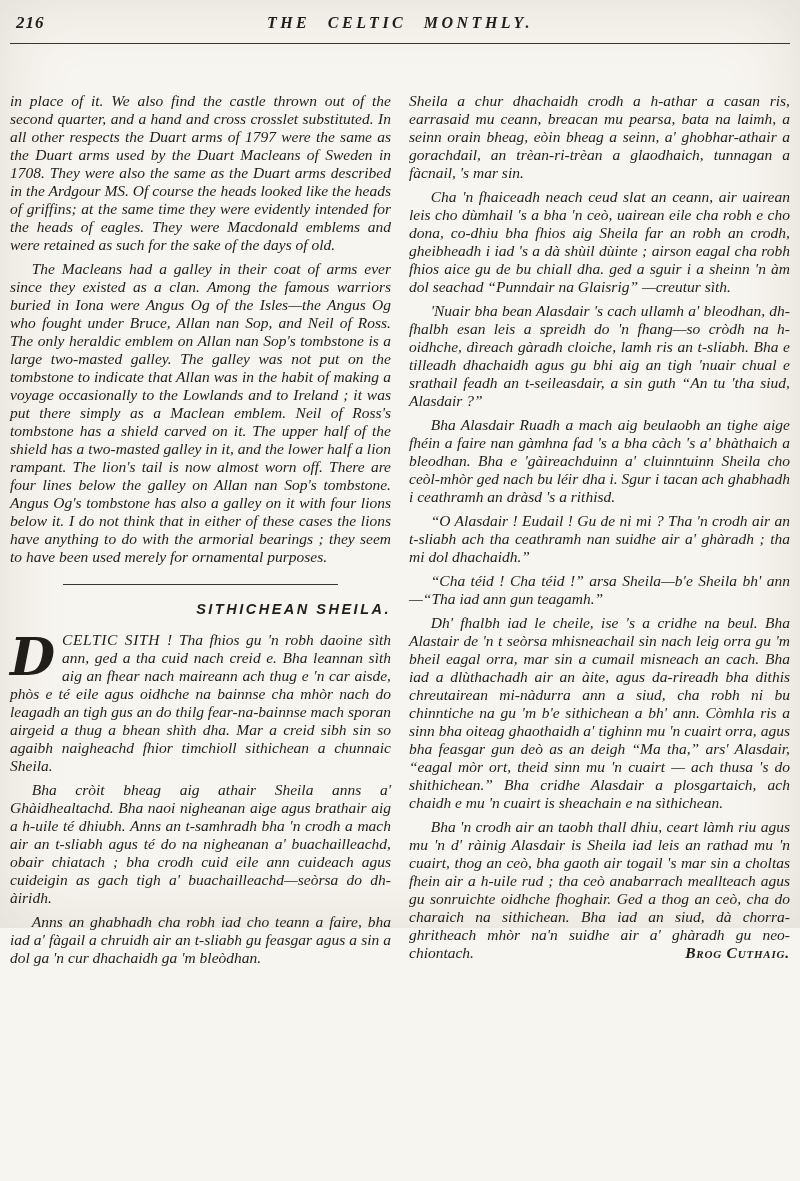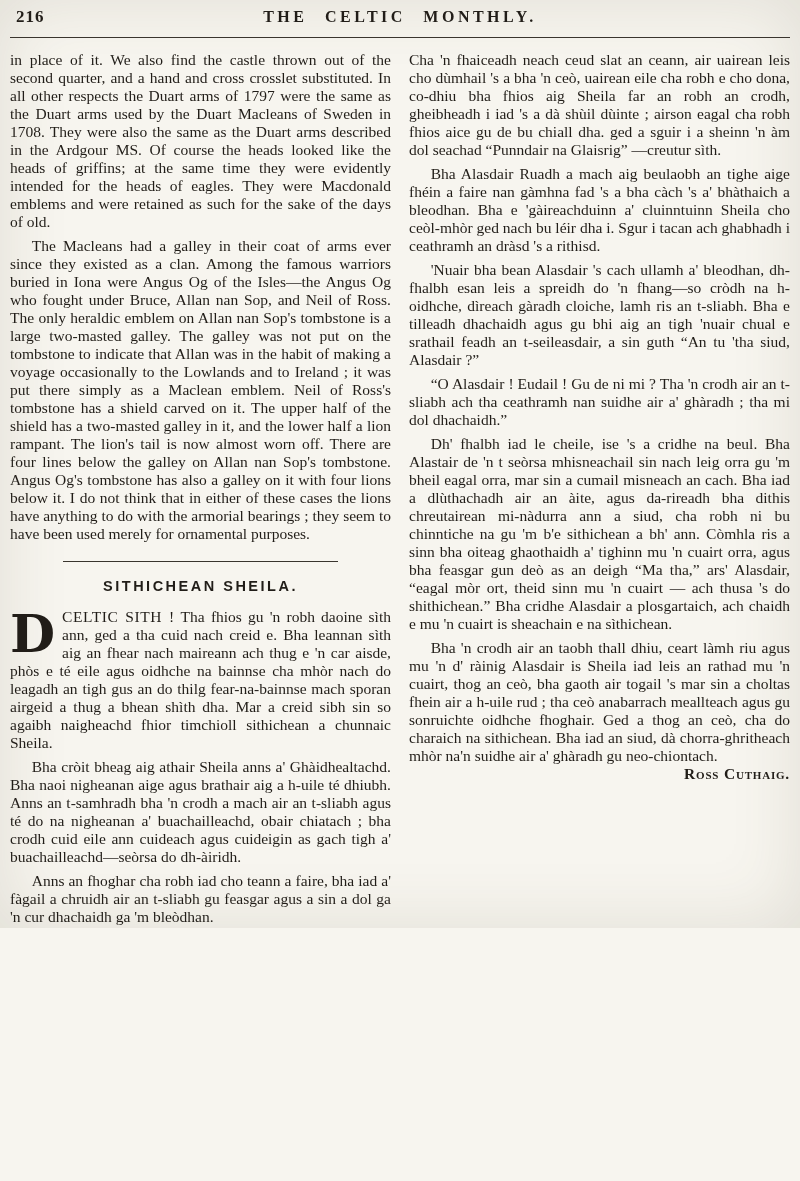--- a/index.html
+++ b/index.html
@@ -8,23 +8,24 @@
   body {
     width:800px; height:1181px;
     margin:0 auto;
     background:var(--paper);
     color:var(--ink);
     font-family:"Liberation Serif", serif;
     overflow:hidden;
   }
   .page {
     width:800px; height:928px;
-    padding:5px 10px 0;
+    padding:11px 10px 0;
     position:relative;
     box-shadow: inset 0 0 70px rgba(95,85,60,0.14);
+    font-style: italic;
   }
   .pagehead { position:relative; height:26px; }
   .pagenum {
     position:absolute; left:6px; top:2px;
     font-size:17px; font-weight:600; letter-spacing:1px;
   }
   .masthead {
     text-align:center;
     font-size:16px; font-weight:700;
     letter-spacing:3.5px; word-spacing:10px;
@@ -33,32 +34,33 @@
   .header-rule {
     border:none; border-top:1.5px solid var(--rule);
     margin:6px 0 13px;
   }
   .columns { display:flex; gap:18px; }
   .col {
     width:381px;
     text-align:justify;
     font-size:15.5px;
     line-height:18px;
+    margin-top:35px;
   }
   .para { text-indent:1.4em; margin-bottom:6px; }
   .flush-first .para:first-child { text-indent:0; }
   .section-rule {
     border:none; border-top:1px solid var(--rule);
     width:72%; margin:18px auto 15px;
   }
   .section-heading {
     font-family:"Liberation Sans", sans-serif;
     font-size:14.5px; font-weight:700;
     letter-spacing:2.5px;
-    text-align:center;
+    text-align:right;
     margin-bottom:13px;
   }
   .dropcap-para { text-indent:0; }
   .dropcap {
     float:left;
     font-family:"DejaVu Serif", serif;
     font-weight:700;
     font-size:52px; line-height:42px;
     padding:5px 7px 0 0;
   }
@@ -95,33 +97,35 @@
       <h2 class="section-heading">SITHICHEAN SHEILA.</h2>
 
       <p class="para dropcap-para">
         <span class="dropcap">D</span>
         <span class="opening-caps">CELTIC SITH !</span>
         <span>Tha fhios gu 'n robh daoine sìth ann, ged a tha cuid nach creid e. Bha leannan sìth aig an fhear nach maireann ach thug e 'n car aisde, phòs e té eile agus oidhche na bainnse cha mhòr nach do leagadh an tigh gus an do thilg fear-na-bainnse mach sporan airgeid a thug a bhean shìth dha. Mar a creid sibh sin so agaibh naigheachd fhior timchioll sithichean a chunnaic Sheila.</span>
       </p>
 
       <div>
           <p class="para">Bha cròit bheag aig athair Sheila anns a' Ghàidhealtachd. Bha naoi nigheanan aige agus brathair aig a h-uile té dhiubh. Anns an t-samhradh bha 'n crodh a mach air an t-sliabh agus té do na nigheanan a' buachailleachd, obair chiatach ; bha crodh cuid eile ann cuideach agus cuideigin as gach tigh a' buachailleachd—seòrsa do dh-àiridh.</p>
-          <p class="para">Anns an fhoghar cha robh iad cho teann a faire, bha iad a' fàgail a chruidh air an t-sliabh gu feasgar agus a sin a dol ga 'n cur dhachaidh ga 'm bleòdhan.</p>
+          <p class="para">Anns an ghabhadh cha robh iad cho teann a faire, bha iad a' fàgail a chruidh air an t-sliabh gu feasgar agus a sin a dol ga 'n cur dhachaidh ga 'm bleòdhan.</p>
         </div>
     </div>
 
     <div class="col">
       <div class="flush-first">
+          <p class="para">Sheila a chur dhachaidh crodh a h-athar a casan ris, earrasaid mu ceann, breacan mu pearsa, bata na laimh, a seinn orain bheag, eòin bheag a seinn, a' ghobhar-athair a gorachdail, an trèan-ri-trèan a glaodhaich, tunnagan a fàcnail, 's mar sin.</p>
           <p class="para">Cha 'n fhaiceadh neach ceud slat an ceann, air uairean leis cho dùmhail 's a bha 'n ceò, uairean eile cha robh e cho dona, co-dhiu bha fhios aig Sheila far an robh an crodh, gheibheadh i iad 's a dà shùil dùinte ; airson eagal cha robh fhios aice gu de bu chiall dha. ged a sguir i a sheinn 'n àm dol seachad “Punndair na Glaisrig” —creutur sìth.</p>
+          <p class="para">'Nuair bha bean Alasdair 's cach ullamh a' bleodhan, dh-fhalbh esan leis a spreidh do 'n fhang—so cròdh na h-oidhche, dìreach gàradh cloiche, lamh ris an t-sliabh. Bha e tilleadh dhachaidh agus gu bhi aig an tigh 'nuair chual e srathail feadh an t-seileasdair, a sin guth “An tu 'tha siud, Alasdair ?”</p>
           <p class="para">Bha Alasdair Ruadh a mach aig beulaobh an tighe aige fhéin a faire nan gàmhna fad 's a bha càch 's a' bhàthaich a bleodhan. Bha e 'gàireachduinn a' cluinntuinn Sheila cho ceòl-mhòr ged nach bu léir dha i. Sgur i tacan ach ghabhadh i ceathramh an dràsd 's a rithisd.</p>
-          <p class="para">'Nuair bha bean Alasdair 's cach ullamh a' bleodhan, dh-fhalbh esan leis a spreidh do 'n fhang—so cròdh na h-oidhche, dìreach gàradh cloiche, lamh ris an t-sliabh. Bha e tilleadh dhachaidh agus gu bhi aig an tigh 'nuair chual e srathail feadh an t-seileasdair, a sin guth “An tu 'tha siud, Alasdair ?”</p>
           <p class="para">“O Alasdair ! Eudail ! Gu de ni mi ? Tha 'n crodh air an t-sliabh ach tha ceathramh nan suidhe air a' ghàradh ; tha mi dol dhachaidh.”</p>
+          <p class="para">“Cha téid ! Cha téid !” arsa Sheila—b'e Sheila bh' ann—“Tha iad ann gun teagamh.”</p>
           <p class="para">Dh' fhalbh iad le cheile, ise 's a cridhe na beul. Bha Alastair de 'n t seòrsa mhisneachail sin nach leig orra gu 'm bheil eagal orra, mar sin a cumail misneach an cach. Bha iad a dlùthachadh air an àite, agus da-rireadh bha dithis chreutairean mi-nàdurra ann a siud, cha robh ni bu chinntiche na gu 'm b'e sithichean a bh' ann. Còmhla ris a sinn bha oiteag ghaothaidh a' tighinn mu 'n cuairt orra, agus bha feasgar gun deò as an deigh “Ma tha,” ars' Alasdair, “eagal mòr ort, theid sinn mu 'n cuairt — ach thusa 's do shithichean.” Bha cridhe Alasdair a plosgartaich, ach chaidh e mu 'n cuairt is sheachain e na sìthichean.</p>
         </div>
 
       <p class="para">
         <span>Bha 'n crodh air an taobh thall dhiu, ceart làmh riu agus mu 'n d' ràinig Alasdair is Sheila iad leis an rathad mu 'n cuairt, thog an ceò, bha gaoth air togail 's mar sin a choltas fhein air a h-uile rud ; tha ceò anabarrach meallteach agus gu sonruichte oidhche fhoghair. Ged a thog an ceò, cha do charaich na sithichean. Bha iad an siud, dà chorra-ghritheach mhòr na'n suidhe air a' ghàradh gu neo-chiontach.</span>
-        <span class="signature">Ross Cuthaig.</span>
+        <span class="signature">Brog Cuthaig.</span>
       </p>
     </div>
 
   </div>
 </div>
 
 </body></html>

